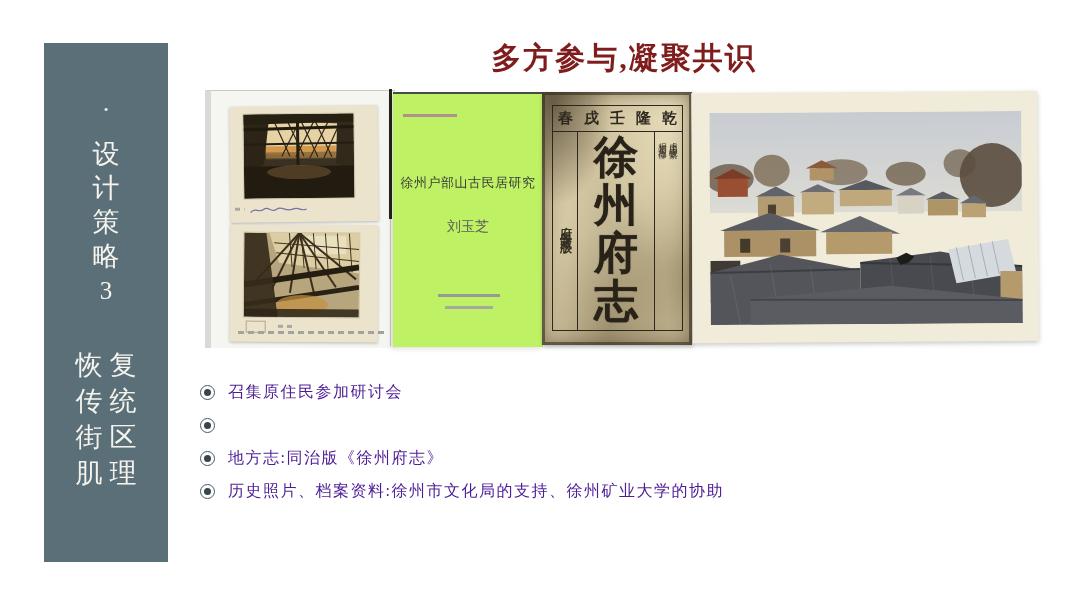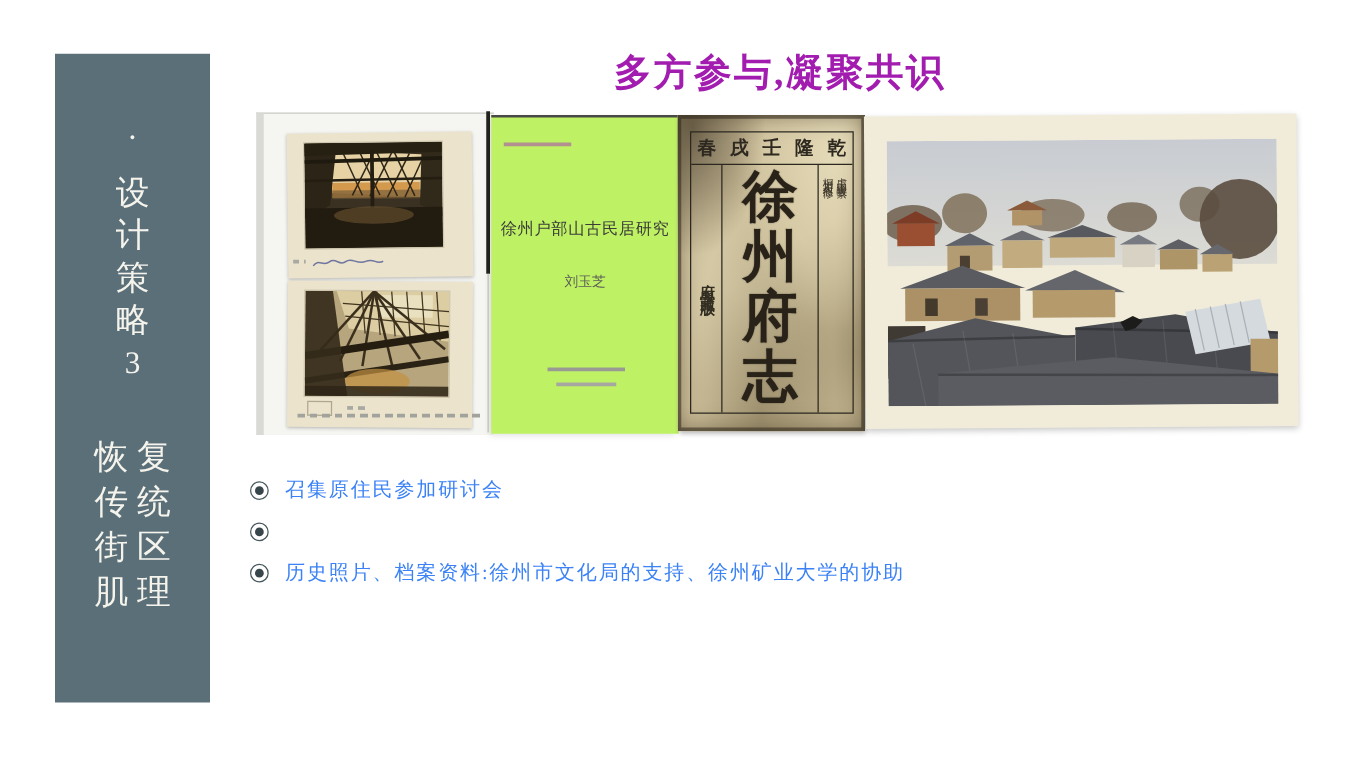--- a/index.html
+++ b/index.html
@@ -16,21 +16,21 @@
   .v-chars span{color:#f4f3ec;font-size:27px;line-height:34px;
                 font-family:"Liberation Serif","DejaVu Serif",serif;}
   .v-num{color:#f4f3ec;font-size:25px;line-height:36px;font-family:"Liberation Serif","DejaVu Serif",serif;}
   .v-grid{display:grid;grid-template-columns:34px 34px;grid-auto-rows:36px;
           margin-top:38px;justify-items:center;align-items:center;}
   .v-grid span{color:#f4f3ec;font-size:27px;font-family:"Liberation Serif","DejaVu Serif",serif;}
 
   
   .page-title{position:absolute;left:168px;right:0;top:38px;text-align:center;
               font-family:"Liberation Serif","DejaVu Serif",serif;font-weight:bold;
-              font-size:30px;letter-spacing:2px;color:#a21caf;}
+              font-size:30px;letter-spacing:2px;color:#7f1d1d;}
 
   
   .scan-sheet{position:absolute;left:205px;top:90px;width:184px;height:257px;
               background:#f5f5f2;border-left:6px solid #d9d9d6;border-top:1px solid #c9c9c5;}
   .spine-line{position:absolute;left:389px;top:89px;width:3px;height:130px;background:#232320;}
   .spine-line-light{position:absolute;left:390px;top:219px;width:1px;height:127px;background:#c6c6c2;}
 
   .photo-card{position:absolute;background:#ebe3cc;box-shadow:0 1px 3px rgba(0,0,0,.25);}
   .card1{left:230px;top:106px;width:148px;height:116px;transform:rotate(-.7deg);}
   .card2{left:230px;top:225px;width:148px;height:117px;transform:rotate(.4deg);}
@@ -44,21 +44,21 @@
 
   
   .title-page{position:absolute;left:393px;top:92px;width:150px;height:253px;
               background:#bef264;border-top:2px solid #4a4a46;
               box-shadow:-2px 2px 5px rgba(0,0,0,.12);}
   .tp-header-bar{position:absolute;left:10px;top:20px;width:54px;height:3px;background:#b29090;}
   .tp-title{position:absolute;left:0;top:80px;width:100%;text-align:center;
             font-family:"Liberation Serif","DejaVu Serif",serif;color:#3b3b39;
             font-size:13px;letter-spacing:.5px;}
   .tp-author{position:absolute;left:0;top:124px;width:100%;text-align:center;
-             font-family:"Liberation Serif","DejaVu Serif",serif;color:#5c5c58;font-size:11px;}
+             font-family:"Liberation Serif","DejaVu Serif",serif;color:#5c5c58;font-size:14px;}
   .tp-pub1{position:absolute;left:45px;top:200px;width:62px;height:3px;background:#9a9a94;}
   .tp-pub2{position:absolute;left:52px;top:212px;width:48px;height:3px;background:#a7a7a1;}
 
   
   .gaz-cover{position:absolute;left:542px;top:92px;width:150px;height:253px;
       background-color:#cdbf9a;
       background-image:
         radial-gradient(ellipse at 8% 4%, rgba(60,50,35,.65), transparent 30%),
         radial-gradient(ellipse at 85% 12%, rgba(232,222,188,.9), transparent 45%),
         radial-gradient(ellipse at 45% 95%, rgba(105,92,62,.45), transparent 50%),
@@ -96,21 +96,21 @@
   .photo-mount svg{position:absolute;left:18px;top:20px;}
 
   
   .bullets{position:absolute;left:200px;top:376px;width:680px;}
   .bullet-row{display:flex;align-items:center;height:33px;}
   .bullet-icon{width:13px;height:13px;border:1.5px solid #47595d;border-radius:50%;
                display:flex;align-items:center;justify-content:center;flex:0 0 auto;
                margin-right:13px;}
   .bullet-icon i{width:7px;height:7px;border-radius:50%;background:#36464a;display:block;}
   .bullet-text{font-family:"Liberation Serif","DejaVu Serif",serif;font-size:16px;
-               letter-spacing:1.5px;color:#3b82f6;white-space:nowrap;}
+               letter-spacing:1.5px;color:#4c1d95;white-space:nowrap;}
 </style>
 </head>
 <body>
 
 <div class="slide">
 
   <div class="sidebar">
     <span class="v-dot">·</span>
     <div class="v-chars">
       <span>设</span>
@@ -311,17 +311,23 @@
     </div>
     <div class="bullet-row">
       <span class="bullet-icon">
           <i></i>
         </span>
     </div>
     <div class="bullet-row">
       <span class="bullet-icon">
           <i></i>
         </span>
+      <span class="bullet-text">地方志:同治版《徐州府志》</span>
+    </div>
+    <div class="bullet-row">
+      <span class="bullet-icon">
+          <i></i>
+        </span>
       <span class="bullet-text">历史照片、档案资料:徐州市文化局的支持、徐州矿业大学的协助</span>
     </div>
   </div>
 
 </div>
 
 </body></html>

